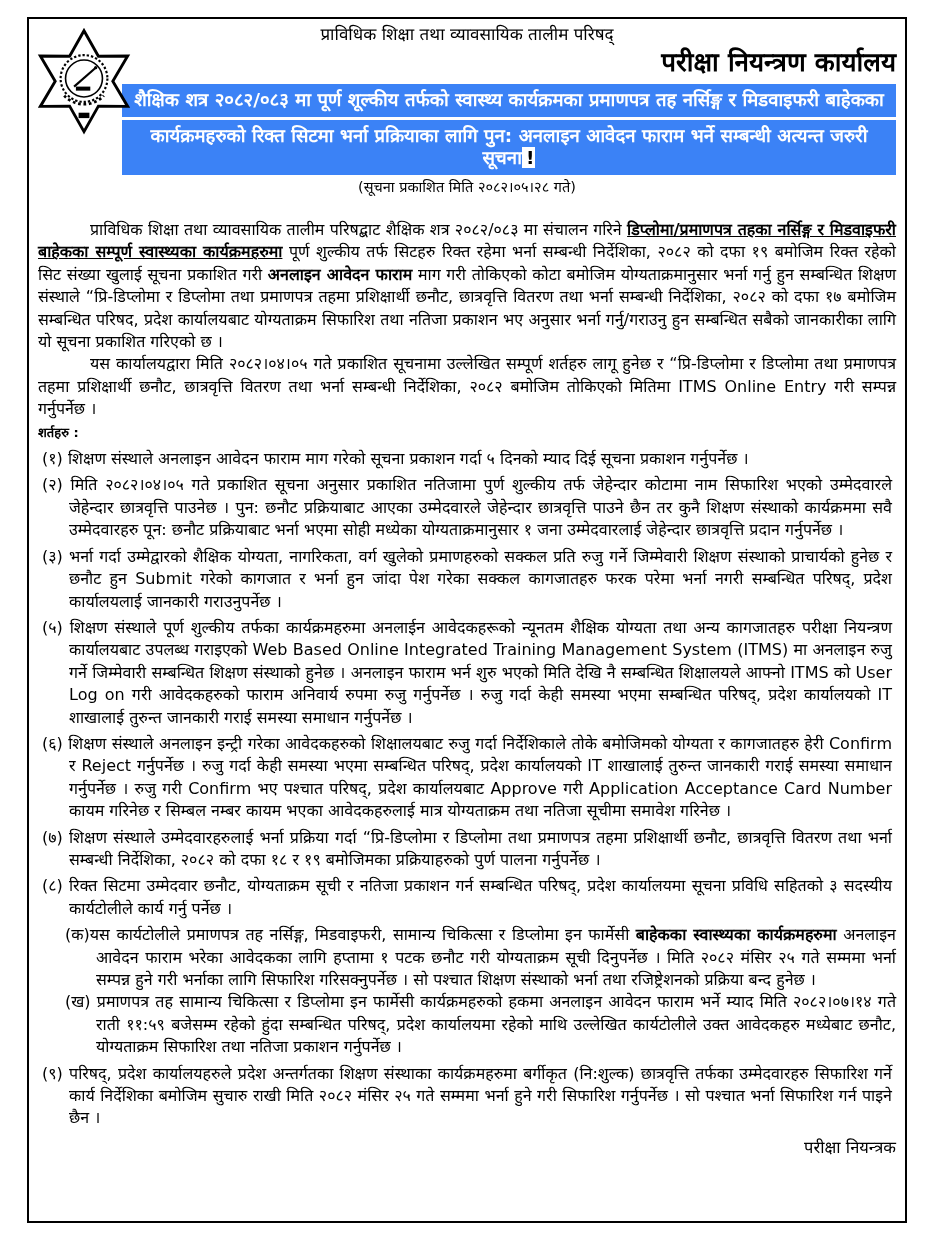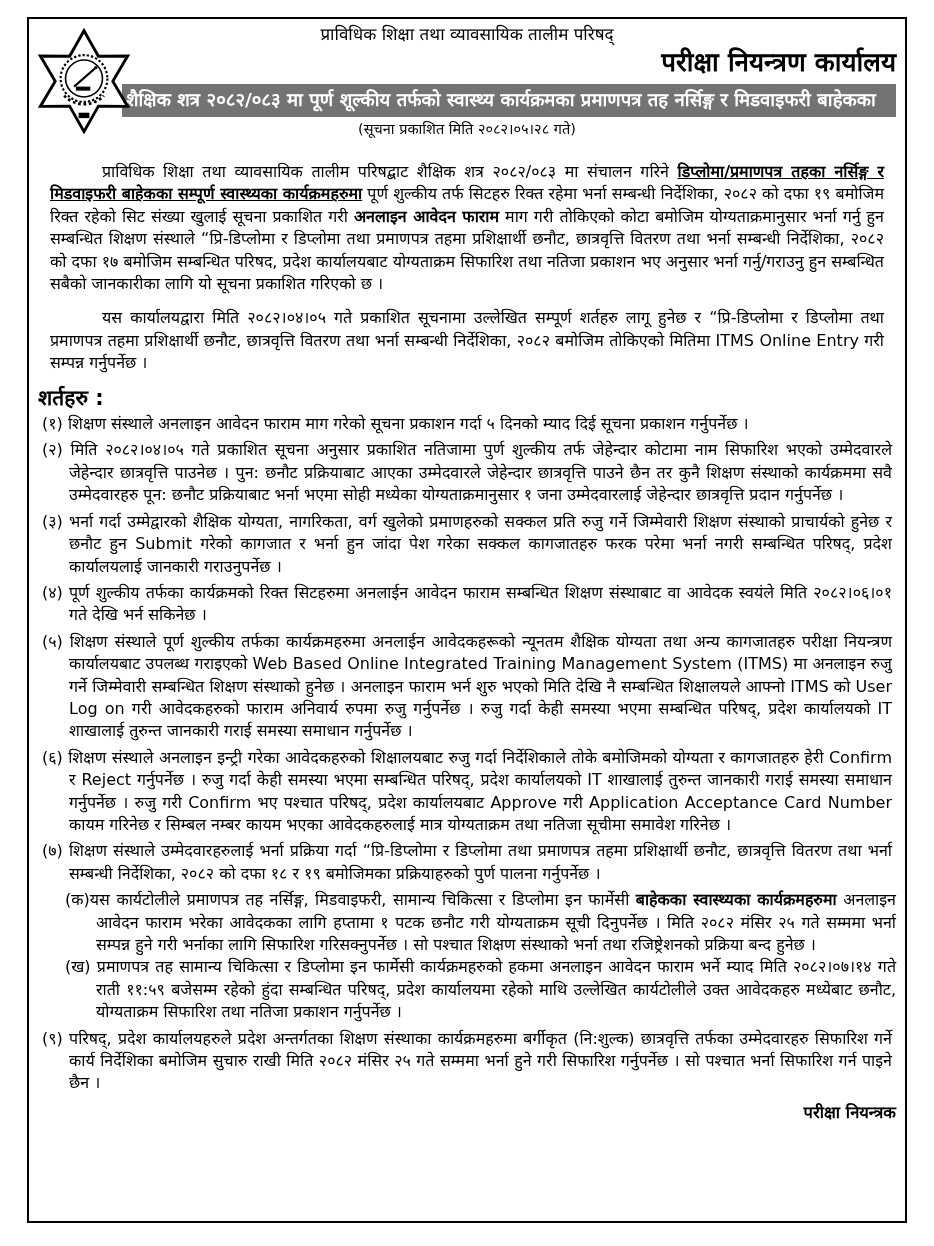--- a/index.html
+++ b/index.html
@@ -26,38 +26,38 @@
     left: 30px; top: 22px;
     width: 108px; height: 122px;
     z-index: 3;
   }
   .org   { text-align: center; font-size: 17px; line-height: 22px; }
   .office{ text-align: right; font-size: 26px; font-weight: bold; line-height: 32px; margin-top: 1px; }
   .addr  { text-align: center; font-size: 16px; line-height: 21px; margin-top: 1px; }
   .banner { margin: 6px 0 3px 84px; position: relative; z-index: 1; }
   .banner-line {
     display: block;
-    background: #737373; color: #fff;
+    background: #3b82f6; color: #fff;
     font-weight: bold; font-size: 18.5px;
-    text-align: left;
+    text-align: center;
     padding: 5px 4px 6px 4px;
     line-height: 22px;
     margin-bottom: 3px;
   }
   .bang { background: #fff; color: #000; padding: 0 1px 0 4px; }
   .date-line { text-align: center; font-size: 14.5px; line-height: 19px; margin: 3px 0 22px 0; }
   .body-text { font-size: 16px; line-height: 22.4px; text-align: justify; }
-  .intro { margin: 12px; text-indent: 52px; }
-  .cond-head { font-weight: bold; font-size: 21px; margin: 1px 0 0 0; text-align: left; }
+  .intro { margin: 0; text-indent: 52px; }
+  .cond-head { font-weight: bold; font-size: 13px; margin: 1px 0 0 0; text-align: left; }
   .item { margin: 4px; padding-left: 27px; text-indent: -27px; }
   .sub-item { margin: 0 0 0 27px; padding-left: 31px; text-indent: -31px; }
   .b  { font-weight: bold; }
   .bu { font-weight: bold; text-decoration: underline; }
   .web-line { text-align: center; font-weight: bold; font-size: 16.5px; margin-top: 1px; text-indent: 0; }
-  .signer   { text-align: right;  font-weight: bold; font-size: 16.5px; margin-top: 7px; }
+  .signer   { text-align: right;  font-weight: normal; font-size: 16.5px; margin-top: 7px; }
 </style>
 </head>
 <body>
 
 <svg class="logo" viewBox="0 0 120 124" aria-hidden="true">
   <polygon points="60,4 76,32.3 108.5,32 92,60 108.5,88 76,87.7 60,116 44,87.7 11.5,88 28,60 11.5,32 44,32.3" fill="#ffffff" stroke="#000000" stroke-width="3.2" stroke-linejoin="miter"></polygon>
   <circle cx="60" cy="57" r="26" fill="#ffffff" stroke="#000000" stroke-width="2.4" stroke-dasharray="2.6,2.2"></circle>
   <circle cx="60" cy="57" r="20.5" fill="#ffffff" stroke="#000000" stroke-width="1.8"></circle>
   <line x1="49" y1="66" x2="73" y2="45" stroke="#000000" stroke-width="2.4"></line>
   <circle cx="73" cy="45" r="1.8" fill="#000000"></circle>
@@ -66,46 +66,47 @@
   <rect x="54" y="95" width="12" height="6" fill="#000000"></rect>
 </svg>
 
 <div class="frame">
 
   <div class="org">प्राविधिक शिक्षा तथा व्यावसायिक तालीम परिषद्</div>
   <div class="office">परीक्षा नियन्त्रण कार्यालय</div>
 
   <div class="banner">
     <span class="banner-line">शैक्षिक शत्र २०८२/०८३ मा पूर्ण शूल्कीय तर्फको स्वास्थ्य कार्यक्रमका प्रमाणपत्र तह नर्सिङ्ग र मिडवाइफरी बाहेकका</span>
+    <span class="banner-line"><span>कार्यक्रमहरुको रिक्त सिटमा भर्ना प्रक्रियाका लागि पुन: अनलाइन आवेदन फाराम भर्ने सम्बन्धी अत्यन्त जरुरी सूचना</span><span class="bang">!</span></span>
   </div>
 
   <div class="date-line">(सूचना प्रकाशित मिति २०८२।०५।२८ गते)</div>
 
   <div class="body-text">
 
     <p class="intro"><span>प्राविधिक शिक्षा तथा व्यावसायिक तालीम परिषद्बाट शैक्षिक शत्र २०८२/०८३ मा संचालन गरिने </span><span class="bu">डिप्लोमा/प्रमाणपत्र तहका नर्सिङ्ग र मिडवाइफरी बाहेकका सम्पूर्ण स्वास्थ्यका कार्यक्रमहरुमा</span><span> पूर्ण शुल्कीय तर्फ सिटहरु रिक्त रहेमा भर्ना सम्बन्धी निर्देशिका, २०८२ को दफा १९ बमोजिम रिक्त रहेको सिट संख्या खुलाई सूचना प्रकाशित गरी </span><span class="b">अनलाइन आवेदन फाराम</span><span> माग गरी तोकिएको कोटा बमोजिम योग्यताक्रमानुसार भर्ना गर्नु हुन सम्बन्धित शिक्षण संस्थाले “प्रि-डिप्लोमा र डिप्लोमा तथा प्रमाणपत्र तहमा प्रशिक्षार्थी छनौट, छात्रवृत्ति वितरण तथा भर्ना सम्बन्धी निर्देशिका, २०८२ को दफा १७ बमोजिम सम्बन्धित परिषद, प्रदेश कार्यालयबाट योग्यताक्रम सिफारिश तथा नतिजा प्रकाशन भए अनुसार भर्ना गर्नु/गराउनु हुन सम्बन्धित सबैको जानकारीका लागि यो सूचना प्रकाशित गरिएको छ ।</span></p>
 
     <p class="intro">यस कार्यालयद्वारा मिति २०८२।०४।०५ गते प्रकाशित सूचनामा उल्लेखित सम्पूर्ण शर्तहरु लागू हुनेछ र “प्रि-डिप्लोमा र डिप्लोमा तथा प्रमाणपत्र तहमा प्रशिक्षार्थी छनौट, छात्रवृत्ति वितरण तथा भर्ना सम्बन्धी निर्देशिका, २०८२ बमोजिम तोकिएको मितिमा ITMS Online Entry गरी सम्पन्न गर्नुपर्नेछ ।</p>
 
     <div class="cond-head">शर्तहरु :</div>
 
     <p class="item"><span>(१)</span> <span>शिक्षण संस्थाले अनलाइन आवेदन फाराम माग गरेको सूचना प्रकाशन गर्दा ५ दिनको म्याद दिई सूचना प्रकाशन गर्नुपर्नेछ ।</span></p>
 
     <p class="item"><span>(२)</span> <span>मिति २०८२।०४।०५ गते प्रकाशित सूचना अनुसार प्रकाशित नतिजामा पुर्ण शुल्कीय तर्फ जेहेन्दार कोटामा नाम सिफारिश भएको उम्मेदवारले जेहेन्दार छात्रवृत्ति पाउनेछ । पुन: छनौट प्रक्रियाबाट आएका उम्मेदवारले जेहेन्दार छात्रवृत्ति पाउने छैन तर कुनै शिक्षण संस्थाको कार्यक्रममा सवै उम्मेदवारहरु पून: छनौट प्रक्रियाबाट भर्ना भएमा सोही मध्येका योग्यताक्रमानुसार १ जना उम्मेदवारलाई जेहेन्दार छात्रवृत्ति प्रदान गर्नुपर्नेछ ।</span></p>
 
     <p class="item"><span>(३)</span> <span>भर्ना गर्दा उम्मेद्वारको शैक्षिक योग्यता, नागरिकता, वर्ग खुलेको प्रमाणहरुको सक्कल प्रति रुजु गर्ने जिम्मेवारी शिक्षण संस्थाको प्राचार्यको हुनेछ र छनौट हुन Submit गरेको कागजात र भर्ना हुन जांदा पेश गरेका सक्कल कागजातहरु फरक परेमा भर्ना नगरी सम्बन्धित परिषद्, प्रदेश कार्यालयलाई जानकारी गराउनुपर्नेछ ।</span></p>
 
-    <p class="item"><span>(४)</span> <span>पूर्ण शुल्कीय तर्फका कार्यक्रमको रिक्त सिटहरुमा अनलाईन आवेदन फाराम सम्बन्धित शिक्षण संस्थाबाट वा आवेदक स्वयंले मिति २०८२।०६।०१ गते देखि भर्न सकिनेछ ।</span></p>
 
     <p class="item"><span>(५)</span> <span>शिक्षण संस्थाले पूर्ण शुल्कीय तर्फका कार्यक्रमहरुमा अनलाईन आवेदकहरूको न्यूनतम शैक्षिक योग्यता तथा अन्य कागजातहरु परीक्षा नियन्त्रण कार्यालयबाट उपलब्ध गराइएको Web Based Online Integrated Training Management System (ITMS) मा अनलाइन रुजु गर्ने जिम्मेवारी सम्बन्धित शिक्षण संस्थाको हुनेछ । अनलाइन फाराम भर्न शुरु भएको मिति देखि नै सम्बन्धित शिक्षालयले आफ्नो ITMS को User Log on गरी आवेदकहरुको फाराम अनिवार्य रुपमा रुजु गर्नुपर्नेछ । रुजु गर्दा केही समस्या भएमा सम्बन्धित परिषद्, प्रदेश कार्यालयको IT शाखालाई तुरुन्त जानकारी गराई समस्या समाधान गर्नुपर्नेछ ।</span></p>
 
     <p class="item"><span>(६)</span> <span>शिक्षण संस्थाले अनलाइन इन्ट्री गरेका आवेदकहरुको शिक्षालयबाट रुजु गर्दा निर्देशिकाले तोके बमोजिमको योग्यता र कागजातहरु हेरी Confirm र Reject गर्नुपर्नेछ । रुजु गर्दा केही समस्या भएमा सम्बन्धित परिषद्, प्रदेश कार्यालयको IT शाखालाई तुरुन्त जानकारी गराई समस्या समाधान गर्नुपर्नेछ । रुजु गरी Confirm भए पश्चात परिषद्, प्रदेश कार्यालयबाट Approve गरी Application Acceptance Card Number कायम गरिनेछ र सिम्बल नम्बर कायम भएका आवेदकहरुलाई मात्र योग्यताक्रम तथा नतिजा सूचीमा समावेश गरिनेछ ।</span></p>
 
     <p class="item"><span>(७)</span> <span>शिक्षण संस्थाले उम्मेदवारहरुलाई भर्ना प्रक्रिया गर्दा “प्रि-डिप्लोमा र डिप्लोमा तथा प्रमाणपत्र तहमा प्रशिक्षार्थी छनौट, छात्रवृत्ति वितरण तथा भर्ना सम्बन्धी निर्देशिका, २०८२ को दफा १८ र १९ बमोजिमका प्रक्रियाहरुको पुर्ण पालना गर्नुपर्नेछ ।</span></p>
 
+    <p class="item"><span>(८)</span> <span>रिक्त सिटमा उम्मेदवार छनौट, योग्यताक्रम सूची र नतिजा प्रकाशन गर्न सम्बन्धित परिषद्, प्रदेश कार्यालयमा सूचना प्रविधि सहितको ३ सदस्यीय कार्यटोलीले कार्य गर्नु पर्नेछ ।</span></p>
 
     <p class="sub-item"><span>(क)</span><span>यस कार्यटोलीले प्रमाणपत्र तह नर्सिङ्ग, मिडवाइफरी, सामान्य चिकित्सा र डिप्लोमा इन फार्मेसी </span><span class="b">बाहेकका स्वास्थ्यका कार्यक्रमहरुमा</span><span> अनलाइन आवेदन फाराम भरेका आवेदकका लागि हप्तामा १ पटक छनौट गरी योग्यताक्रम सूची दिनुपर्नेछ । मिति २०८२ मंसिर २५ गते सम्ममा भर्ना सम्पन्न हुने गरी भर्नाका लागि सिफारिश गरिसक्नुपर्नेछ । सो पश्चात शिक्षण संस्थाको भर्ना तथा रजिष्ट्रेशनको प्रक्रिया बन्द हुनेछ ।</span></p>
 
     <p class="sub-item"><span>(ख)</span> <span>प्रमाणपत्र तह सामान्य चिकित्सा र डिप्लोमा इन फार्मेसी कार्यक्रमहरुको हकमा अनलाइन आवेदन फाराम भर्ने म्याद मिति २०८२।०७।१४ गते राती ११:५९ बजेसम्म रहेको हुंदा सम्बन्धित परिषद्, प्रदेश कार्यालयमा रहेको माथि उल्लेखित कार्यटोलीले उक्त आवेदकहरु मध्येबाट छनौट, योग्यताक्रम सिफारिश तथा नतिजा प्रकाशन गर्नुपर्नेछ ।</span></p>
 
     <p class="item"><span>(९)</span> <span>परिषद्, प्रदेश कार्यालयहरुले प्रदेश अन्तर्गतका शिक्षण संस्थाका कार्यक्रमहरुमा बर्गीकृत (नि:शुल्क) छात्रवृत्ति तर्फका उम्मेदवारहरु सिफारिश गर्ने कार्य निर्देशिका बमोजिम सुचारु राखी मिति २०८२ मंसिर २५ गते सम्ममा भर्ना हुने गरी सिफारिश गर्नुपर्नेछ । सो पश्चात भर्ना सिफारिश गर्न पाइने छैन ।</span></p>
 
 
     <div class="signer">परीक्षा नियन्त्रक</div>
 

